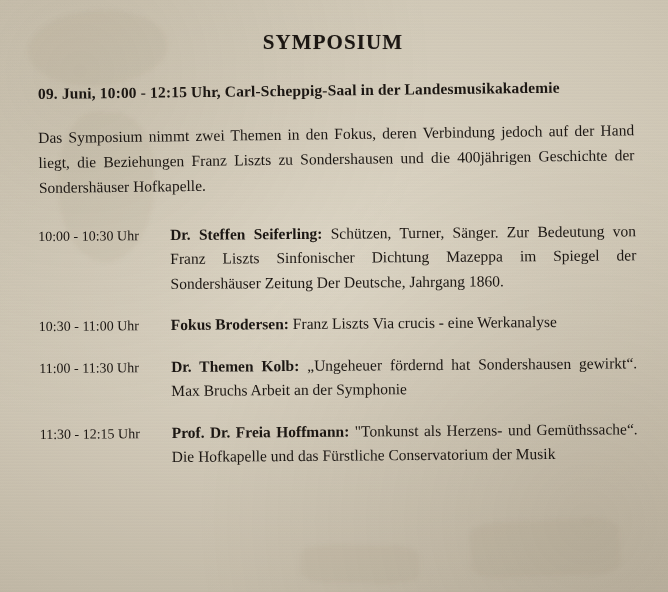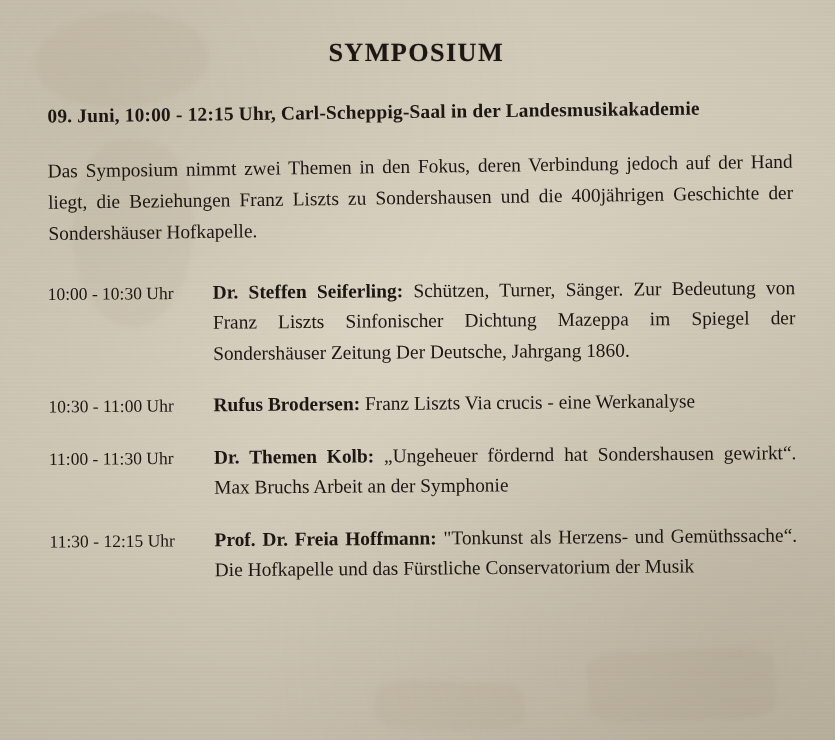--- a/index.html
+++ b/index.html
@@ -141,21 +141,21 @@
       <div class="entry">
         <div class="entry-time">10:00 - 10:30 Uhr</div>
         <div class="entry-body">
           <span class="speaker">Dr. Steffen Seiferling:</span><span class="entry-text"> Schützen, Turner, Sänger. Zur Bedeutung von Franz Liszts Sinfonischer Dichtung Mazeppa im Spiegel der Sondershäuser Zeitung Der Deutsche, Jahrgang 1860.</span>
         </div>
       </div>
 
       <div class="entry">
         <div class="entry-time">10:30 - 11:00 Uhr</div>
         <div class="entry-body">
-          <span class="speaker">Rufus Brodersen:</span><span class="entry-text"> Franz Liszts Via crucis - eine Werkanalyse</span>
+          <span class="speaker">Fokus Brodersen:</span><span class="entry-text"> Franz Liszts Via crucis - eine Werkanalyse</span>
         </div>
       </div>
 
       <div class="entry">
         <div class="entry-time">11:00 - 11:30 Uhr</div>
         <div class="entry-body">
           <span class="speaker">Dr. Themen Kolb:</span><span class="entry-text"> „Ungeheuer fördernd hat Sondershausen gewirkt“. Max Bruchs Arbeit an der Symphonie</span>
         </div>
       </div>
 

